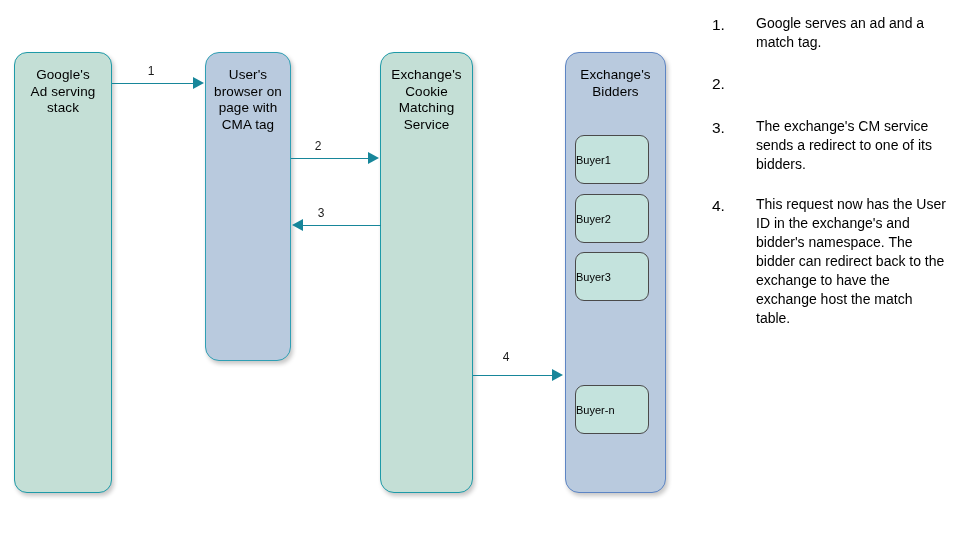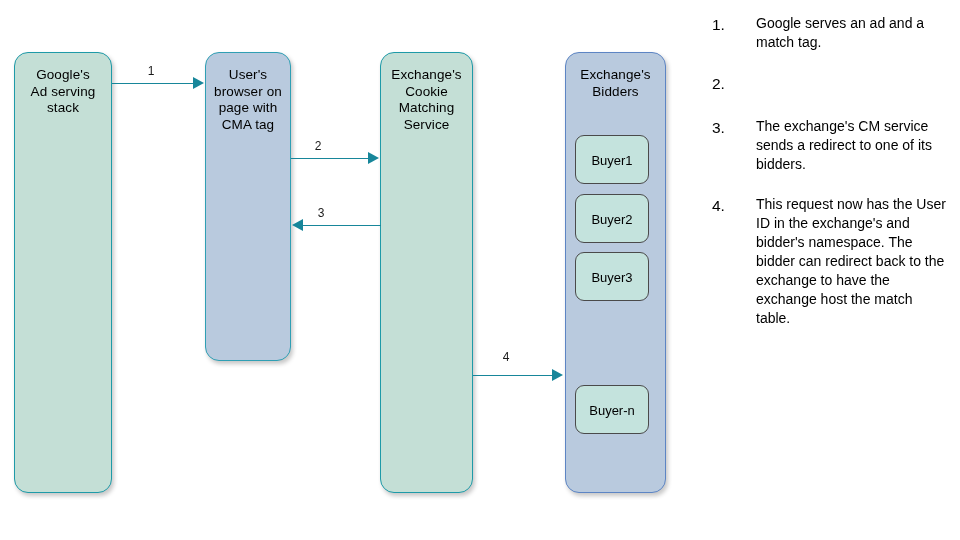--- a/index.html
+++ b/index.html
@@ -41,43 +41,43 @@
   }
   .pillar-blue {
     background: #b9cade;
     border: 1.4px solid #2f9fb4;
   }
   .pillar-blue-alt {
     background: #b9cade;
     border: 1.4px solid #5d85c4;
   }
 
-  #box-google-ad-stack { left: 14px;  top: 52px; width: 98px;  height: 441px; }
+  #box-google-ad-stack { left: 14px;  top: 52px; width: 98px;  height: 441px; border-radius: 13px; }
   #box-user-browser    { left: 205px; top: 52px; width: 86px;  height: 309px; }
   #box-cookie-match    { left: 380px; top: 52px; width: 93px;  height: 441px; }
   #box-exchange-bidders{ left: 565px; top: 52px; width: 101px; height: 441px; }
 
   .pillar-title {
     display: block;
     white-space: pre-line;
   }
 
   
   .buyer-chip {
     position: absolute;
     box-sizing: border-box;
     width: 74px;
     height: 49px;
     left: 575px;
     background: #c4e3dd;
     border: 1.1px solid #4a4a4a;
     border-radius: 9px;
-    font-size: 13px;
+    font-size: 11px;
     line-height: 49px;
-    text-align: center;
+    text-align: left;
   }
   #buyer-chip-1 { top: 135px; }
   #buyer-chip-2 { top: 194px; }
   #buyer-chip-3 { top: 252px; }
   #buyer-chip-4 { top: 385px; }
 
   
   .arrow-line {
     position: absolute;
     height: 0;

